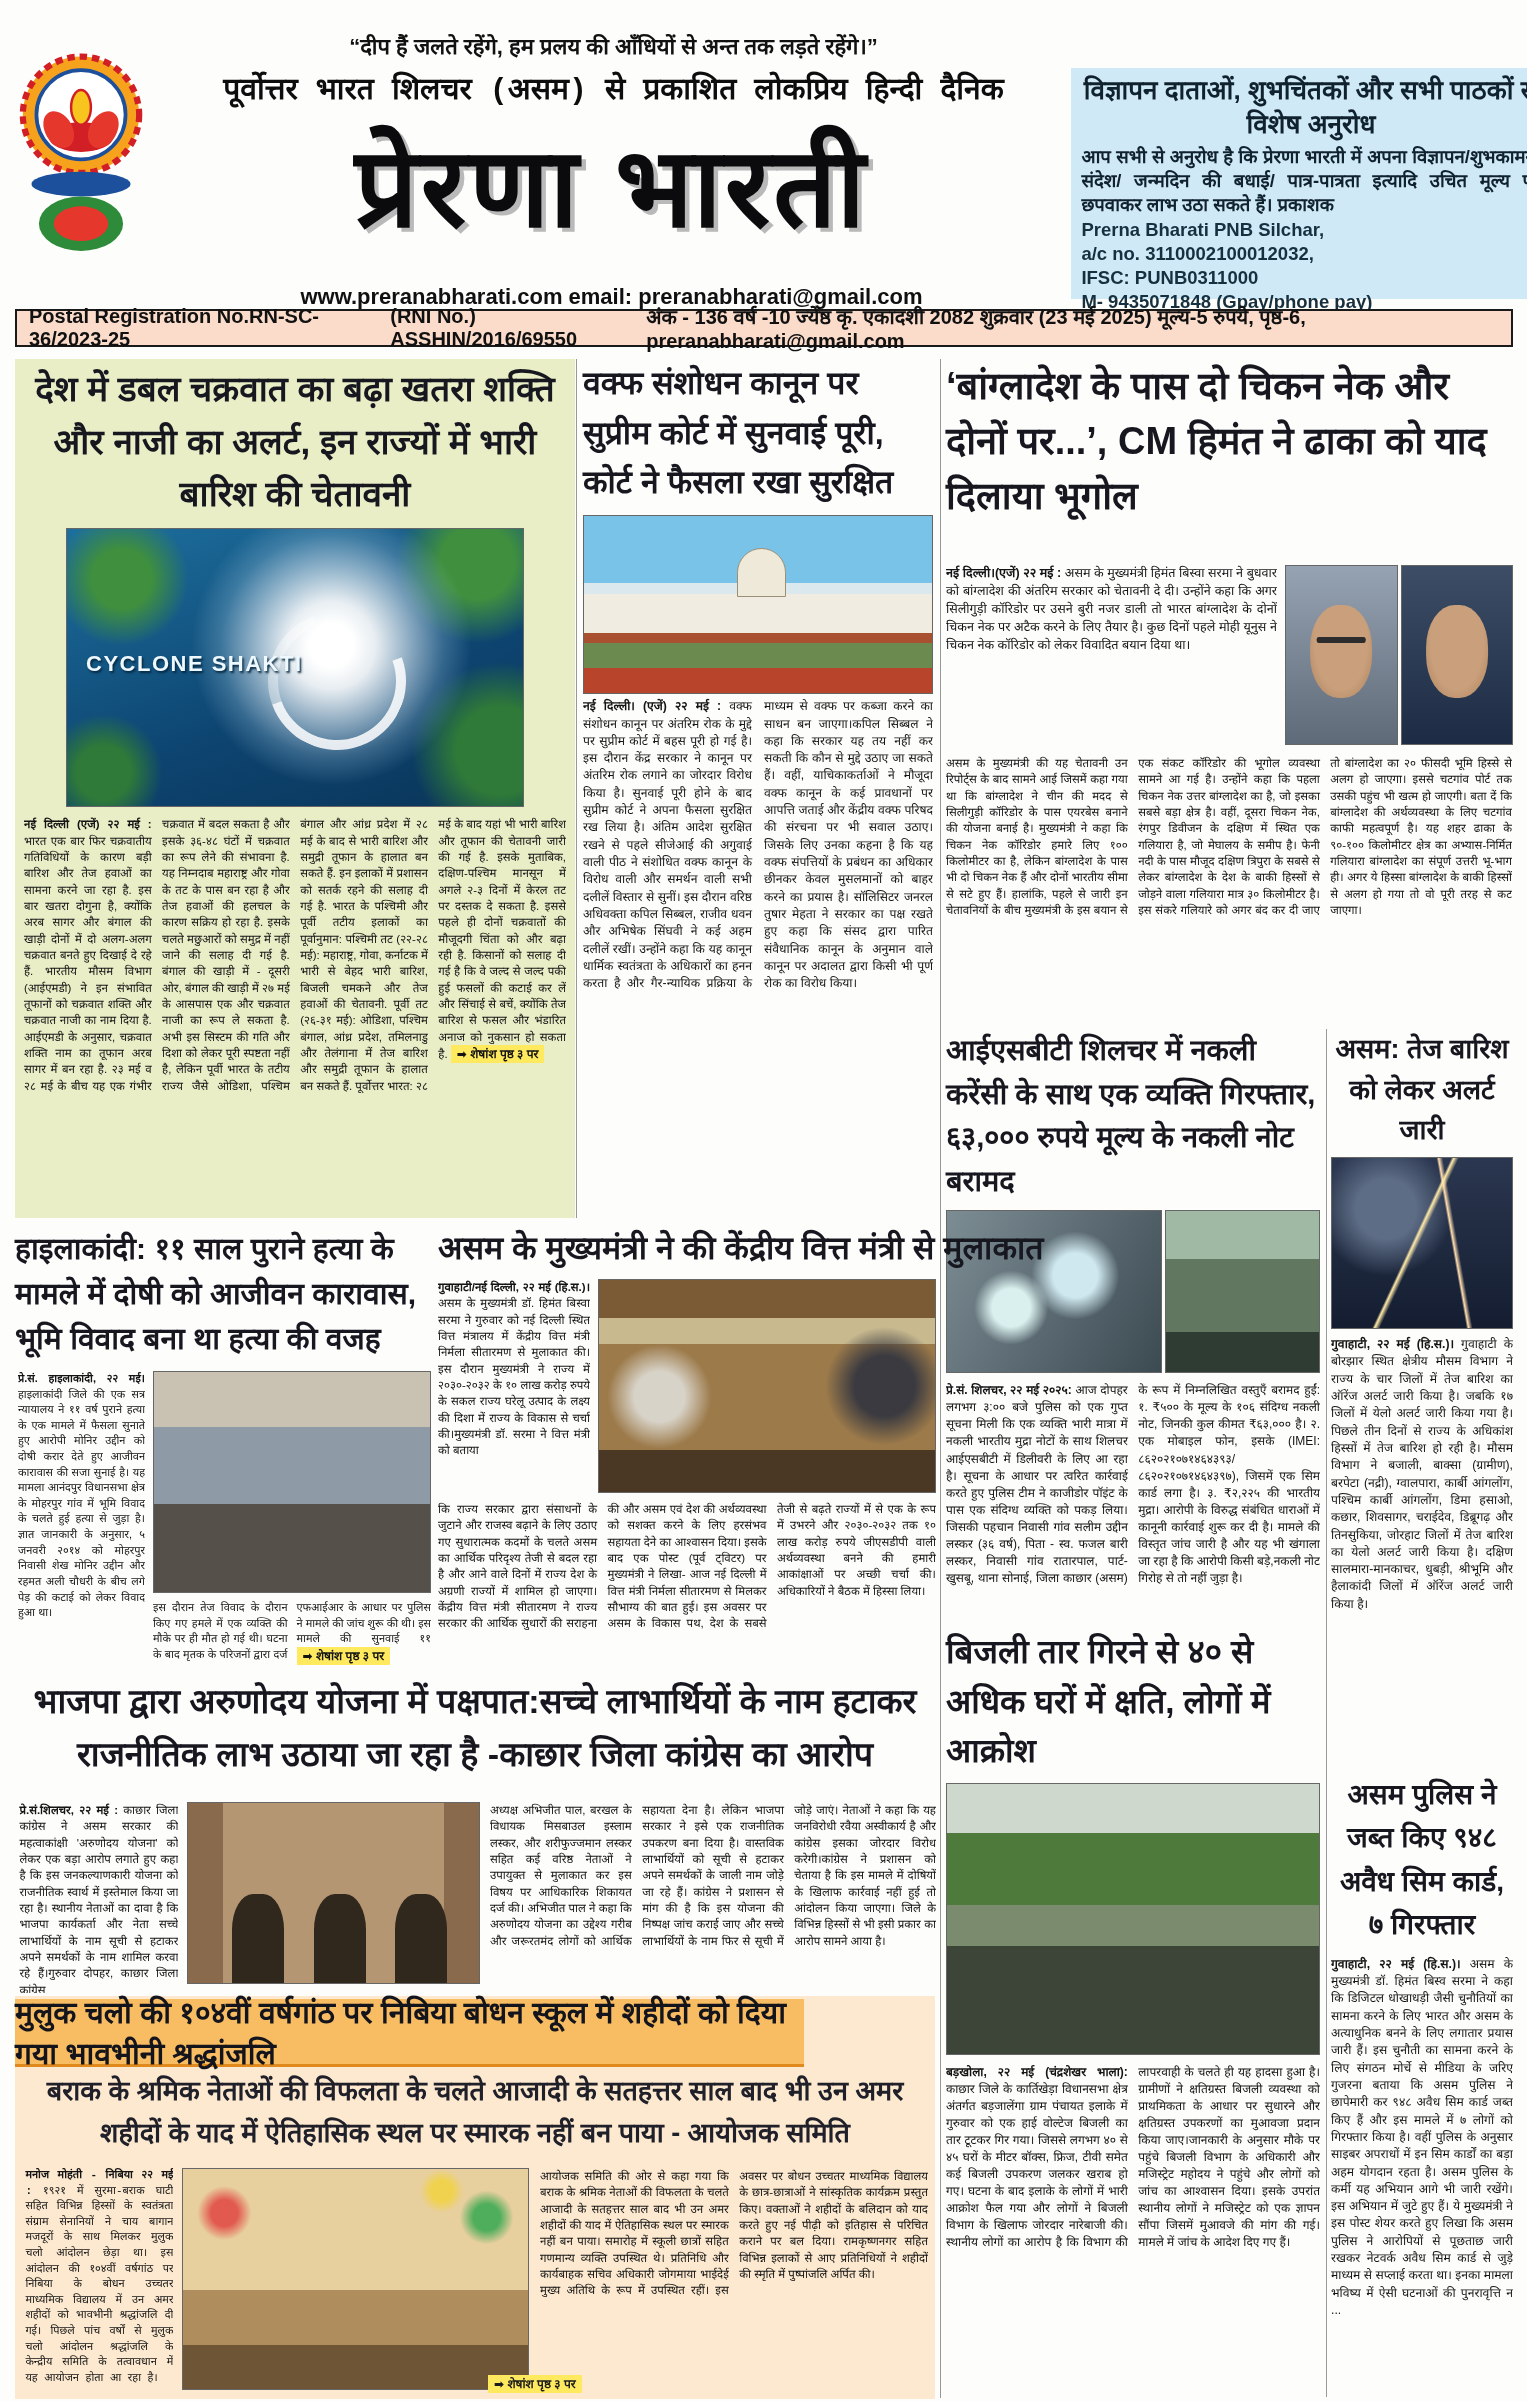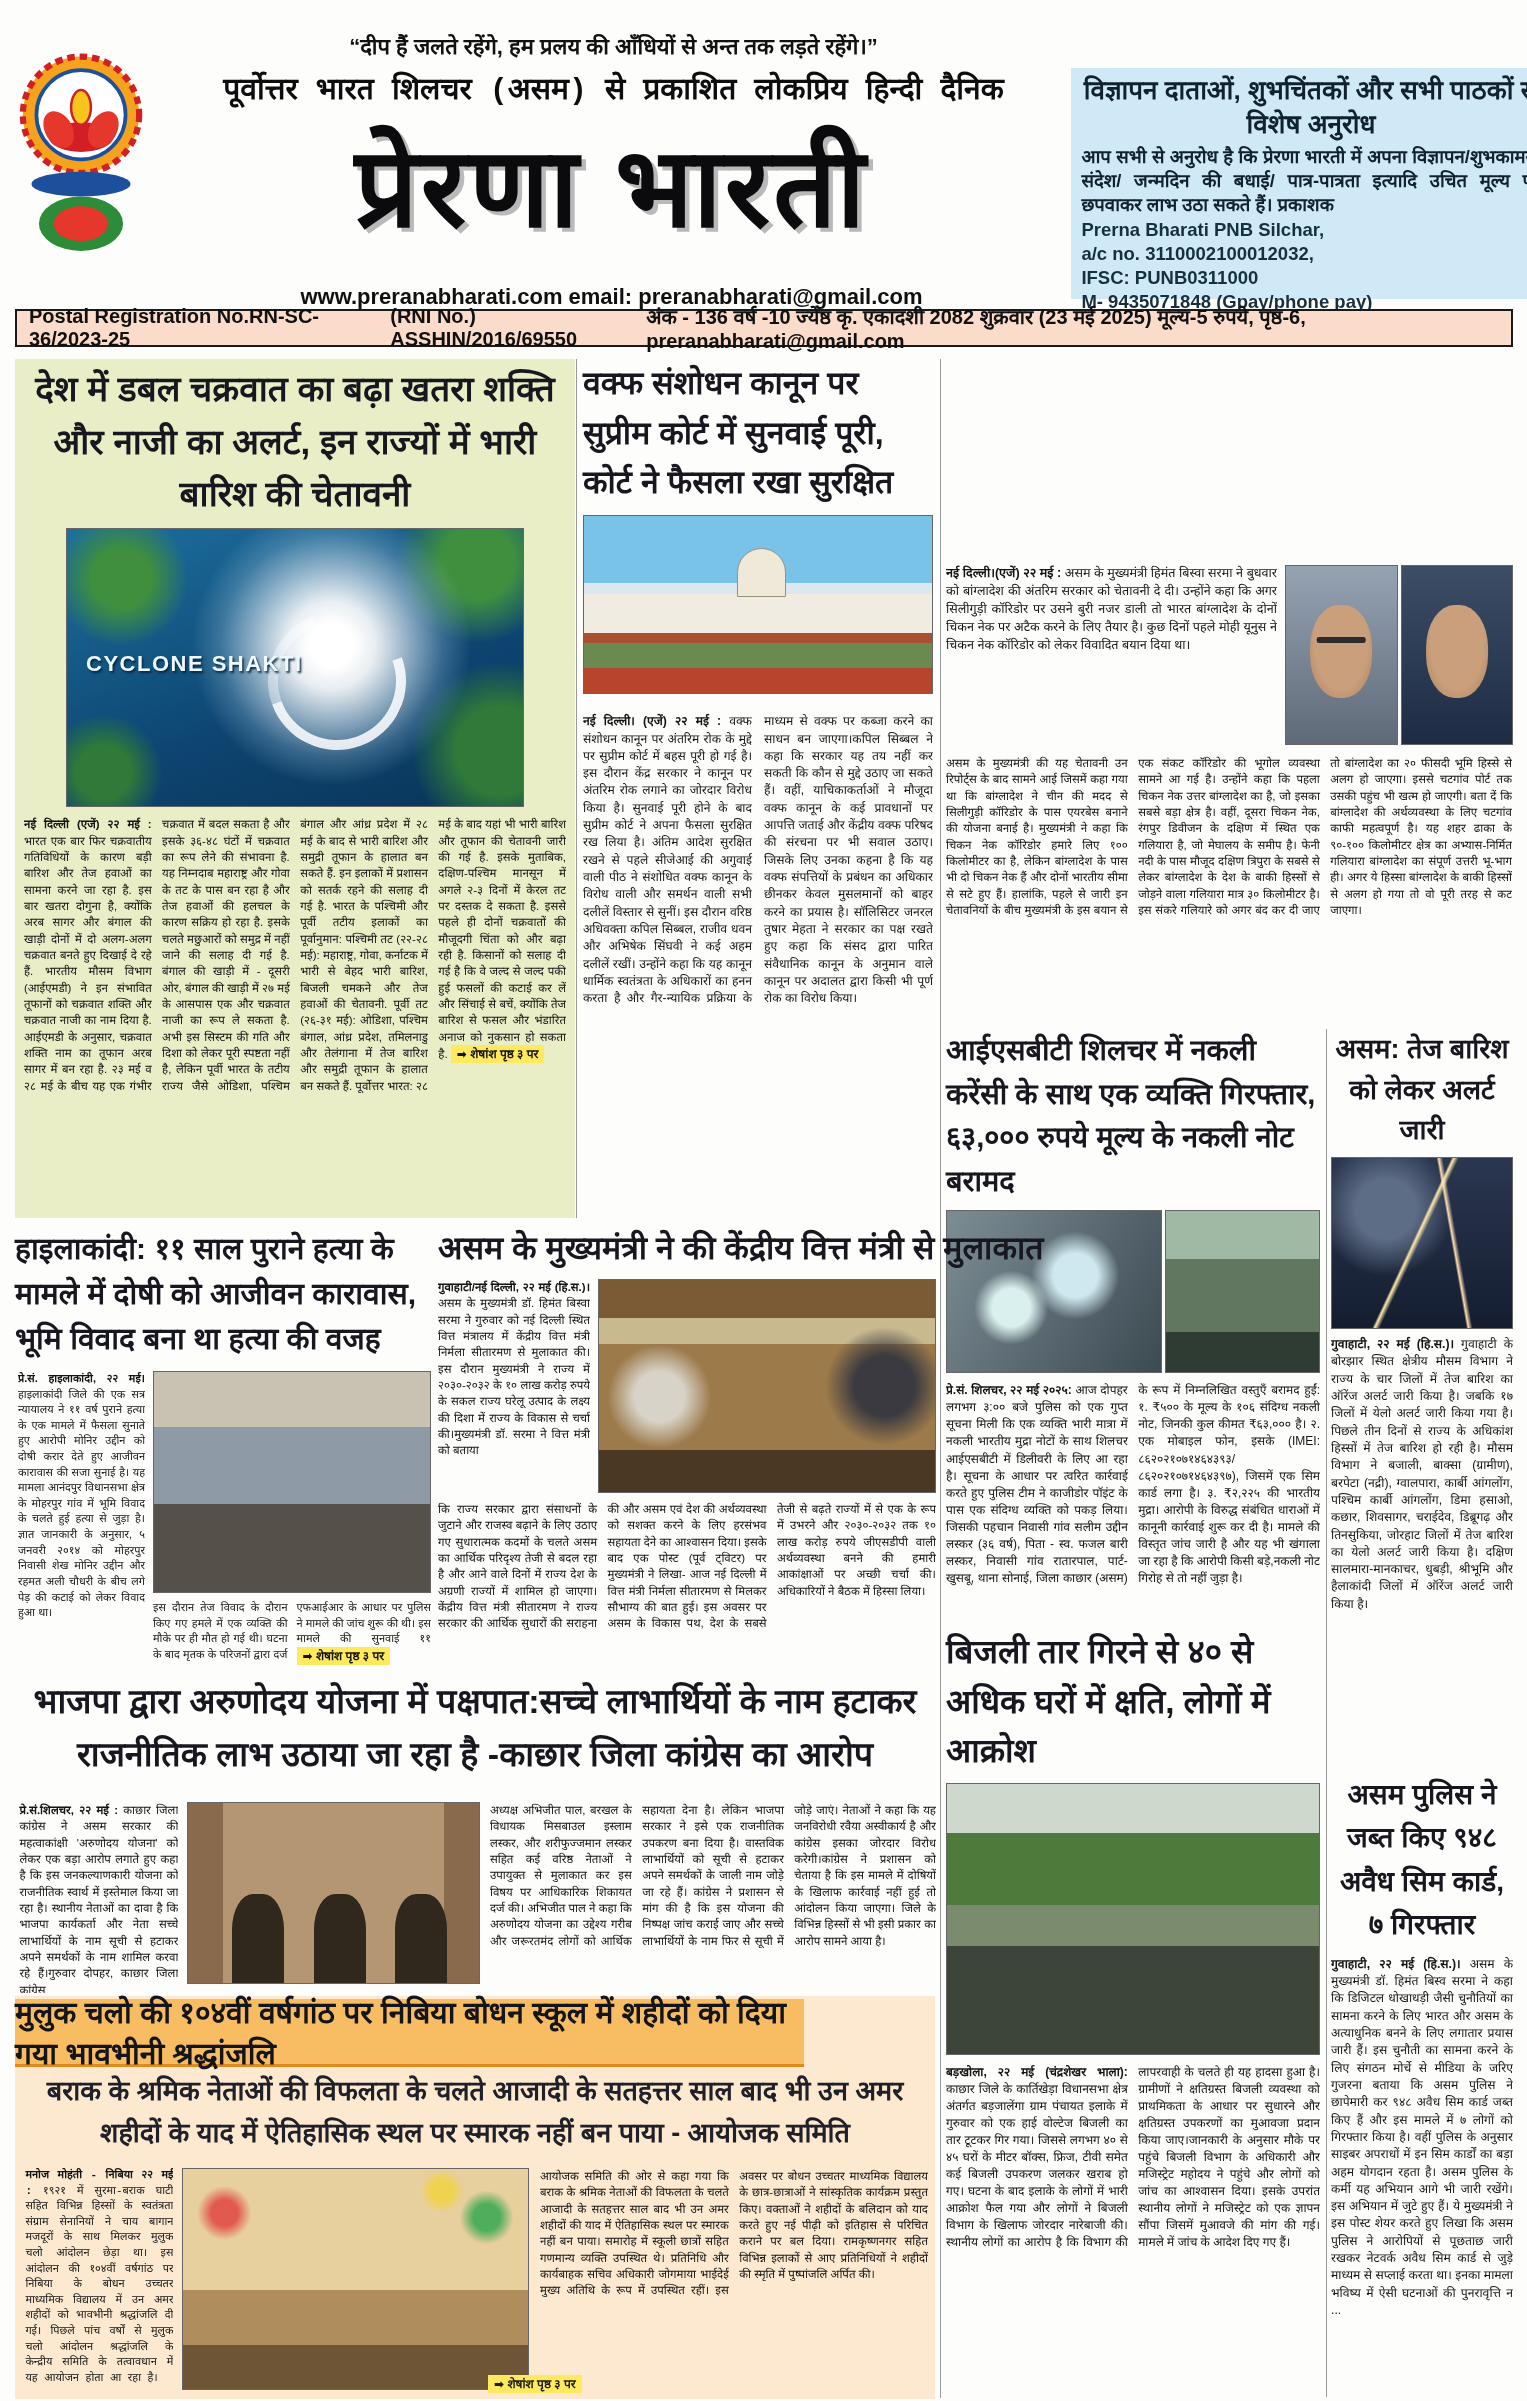--- a/index.html
+++ b/index.html
@@ -45,21 +45,21 @@
   .img-cyclone .tag{position:absolute;left:19px;top:44%;color:#eef8ff;font-size:22px;font-weight:900;letter-spacing:1.5px;
      text-shadow:1.5px 1.5px 2.2px #05283f;}
   .cyc-body{margin-top:9px;column-count:4;column-gap:10.4px;height:392px;}
   
   .blk-waqf{left:580px;top:359px;width:356px;height:859px;box-sizing:border-box;padding:0 3px;}
   .blk-waqf .hl{font-size:32px;line-height:1.55;}
   .img-court{width:350px;height:179px;margin-top:7.4px;
      background:linear-gradient(#79c2e8 0 38%, #dbe9ee 38% 44%, #f0ece2 44% 66%, #a8502f 66% 72%, #6a8a4f 72% 86%, #b8442c 86% 100%);
      position:relative;}
   .img-court .dome{position:absolute;left:44%;top:18%;width:47px;height:47px;background:#efe9da;border-radius:50% 50% 0 0;border:1.5px solid #9b8f76;}
-  .waqf-body{margin-top:19px;column-count:2;column-gap:12px;height:488px;font-size:12.2px;}
+  .waqf-body{margin-top:4px;column-count:2;column-gap:12px;height:488px;font-size:12.2px;}
   
   .blk-cn{left:946px;top:359px;width:566px;height:665px;}
   .blk-cn .hl{font-size:38px;line-height:1.45;}
   .cn-lead{position:absolute;left:0;top:206px;width:331px;height:185px;font-size:12.6px;}
   .cn-photos{position:absolute;left:339px;top:206px;width:228px;height:180px;display:flex;gap:3px;}
   .face{flex:1;position:relative;background:linear-gradient(#96a3b2,#5f6a78);}
   .face.warm{background:linear-gradient(#3d4d66,#1d2c44);}
   .face .head{position:absolute;left:50%;top:22%;width:56%;height:52%;transform:translateX(-50%);
      background:radial-gradient(ellipse at 50% 40%, #caa07c 0 60%, #a97e58 100%);border-radius:46%;}
   .face .glasses{position:absolute;left:50%;top:40%;width:44%;height:6px;transform:translateX(-50%);background:#2c2c2c;border-radius:2.2px;}
@@ -182,20 +182,21 @@
     <div class="img-court photo">
       <div class="dome"></div>
     </div>
     <div class="waqf-body body-txt clip">
       <span class="dl">नई दिल्ली। (एजें) २२ मई :</span>
       <span>वक्फ संशोधन कानून पर अंतरिम रोक के मुद्दे पर सुप्रीम कोर्ट में बहस पूरी हो गई है। इस दौरान केंद्र सरकार ने कानून पर अंतरिम रोक लगाने का जोरदार विरोध किया है। सुनवाई पूरी होने के बाद सुप्रीम कोर्ट ने अपना फैसला सुरक्षित रख लिया है। अंतिम आदेश सुरक्षित रखने से पहले सीजेआई की अगुवाई वाली पीठ ने संशोधित वक्फ कानून के विरोध वाली और समर्थन वाली सभी दलीलें विस्तार से सुनीं। इस दौरान वरिष्ठ अधिवक्ता कपिल सिब्बल, राजीव धवन और अभिषेक सिंघवी ने कई अहम दलीलें रखीं। उन्होंने कहा कि यह कानून धार्मिक स्वतंत्रता के अधिकारों का हनन करता है और गैर-न्यायिक प्रक्रिया के माध्यम से वक्फ पर कब्जा करने का साधन बन जाएगा।कपिल सिब्बल ने कहा कि सरकार यह तय नहीं कर सकती कि कौन से मुद्दे उठाए जा सकते हैं। वहीं, याचिकाकर्ताओं ने मौजूदा वक्फ कानून के कई प्रावधानों पर आपत्ति जताई और केंद्रीय वक्फ परिषद की संरचना पर भी सवाल उठाए। जिसके लिए उनका कहना है कि यह वक्फ संपत्तियों के प्रबंधन का अधिकार छीनकर केवल मुसलमानों को बाहर करने का प्रयास है। सॉलिसिटर जनरल तुषार मेहता ने सरकार का पक्ष रखते हुए कहा कि संसद द्वारा पारित संवैधानिक कानून के अनुमान वाले कानून पर अदालत द्वारा किसी भी पूर्ण रोक का विरोध किया।</span>
     </div>
   </div>
 
   <div class="abs blk-cn">
+    <div class="hl">‘बांग्लादेश के पास दो चिकन नेक और दोनों पर...’, CM हिमंत ने ढाका को याद दिलाया भूगोल</div>
     <div class="cn-lead body-txt clip">
       <span class="dl">नई दिल्ली।(एजें) २२ मई :</span>
       <span>असम के मुख्यमंत्री हिमंत बिस्वा सरमा ने बुधवार को बांग्लादेश की अंतरिम सरकार को चेतावनी दे दी। उन्होंने कहा कि अगर सिलीगुड़ी कॉरिडोर पर उसने बुरी नजर डाली तो भारत बांग्लादेश के दोनों चिकन नेक पर अटैक करने के लिए तैयार है। कुछ दिनों पहले मोही यूनुस ने चिकन नेक कॉरिडोर को लेकर विवादित बयान दिया था।</span>
     </div>
     <div class="cn-photos">
       <div class="face photo">
         <div class="head"></div>
         <div class="glasses"></div>
       </div>
       <div class="face warm photo">

